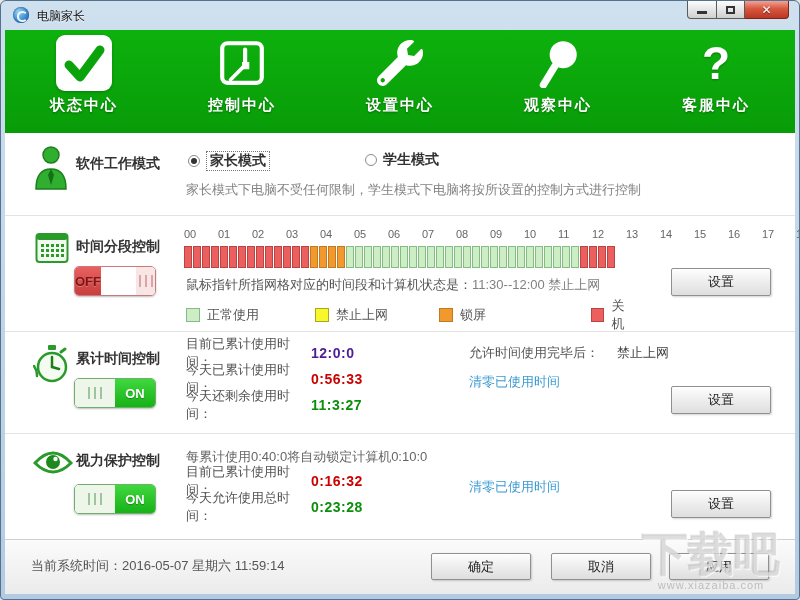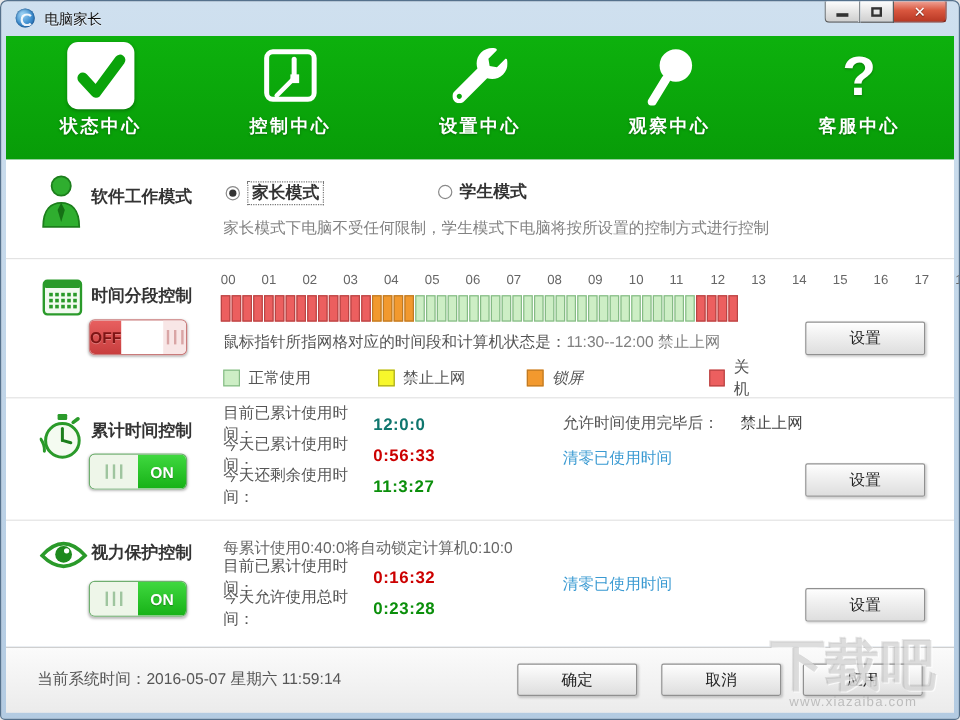--- a/index.html
+++ b/index.html
@@ -299,21 +299,21 @@
       </div>
       <div class="legend" id="legend-row">
           <div class="leg-item" style="width: 135px;">
             <span class="sw" style="background: rgb(205, 238, 197); border-color: rgb(133, 187, 133);"></span>
             <span>正常使用</span>
           </div>
           <div class="leg-item" style="width: 130px;">
             <span class="sw" style="background: rgb(247, 247, 43); border-color: rgb(168, 168, 32);"></span>
             <span>禁止上网</span>
           </div>
-          <div class="leg-item" style="width: 130px; font-style: italic;">
+          <div class="leg-item" style="width: 130px;">
             <span class="sw" style="background: rgb(242, 153, 46); border-color: rgb(191, 122, 36);"></span>
             <span>锁屏</span>
           </div>
           <div class="leg-item" style="width: auto; padding-left: 28px;">
             <span class="sw" style="background: rgb(236, 95, 95); border-color: rgb(184, 68, 68);"></span>
             <span>关机</span>
           </div>
         </div>
       <div class="btn" style="left:666px;top:52px">设置</div>
     </div>
@@ -332,21 +332,21 @@
         <span class="half grip">
             <i></i>
             <i></i>
             <i></i>
           </span>
         <span class="half lab">ON</span>
       </div>
       <div class="rows" id="cumulative-rows">
           <div class="irow">
             <span class="lab">目前已累计使用时间：</span>
-            <span class="val" style="color: #0f766e;">12:0:0</span>
+            <span class="val" style="color: #4c1d95;">12:0:0</span>
           </div>
           <div class="irow">
             <span class="lab">今天已累计使用时间：</span>
             <span class="val" style="color: rgb(204, 0, 0);">0:56:33</span>
           </div>
           <div class="irow">
             <span class="lab">今天还剩余使用时间：</span>
             <span class="val" style="color: rgb(11, 143, 11);">11:3:27</span>
           </div>
         </div>

